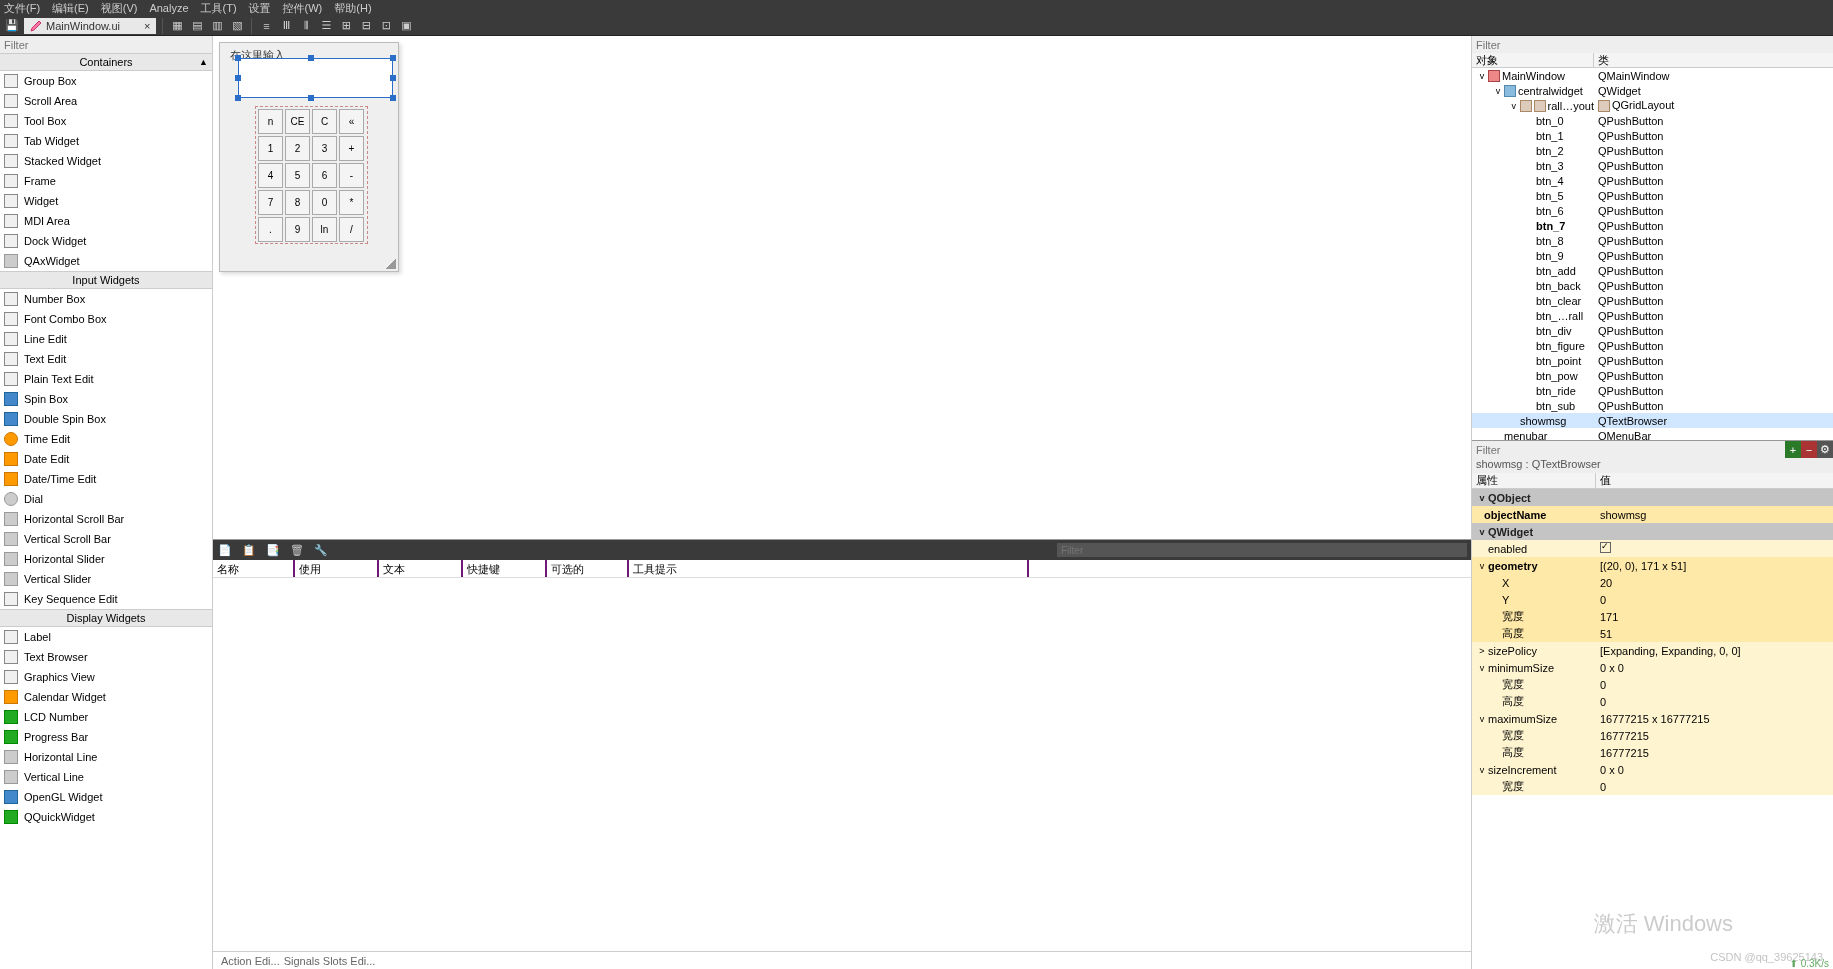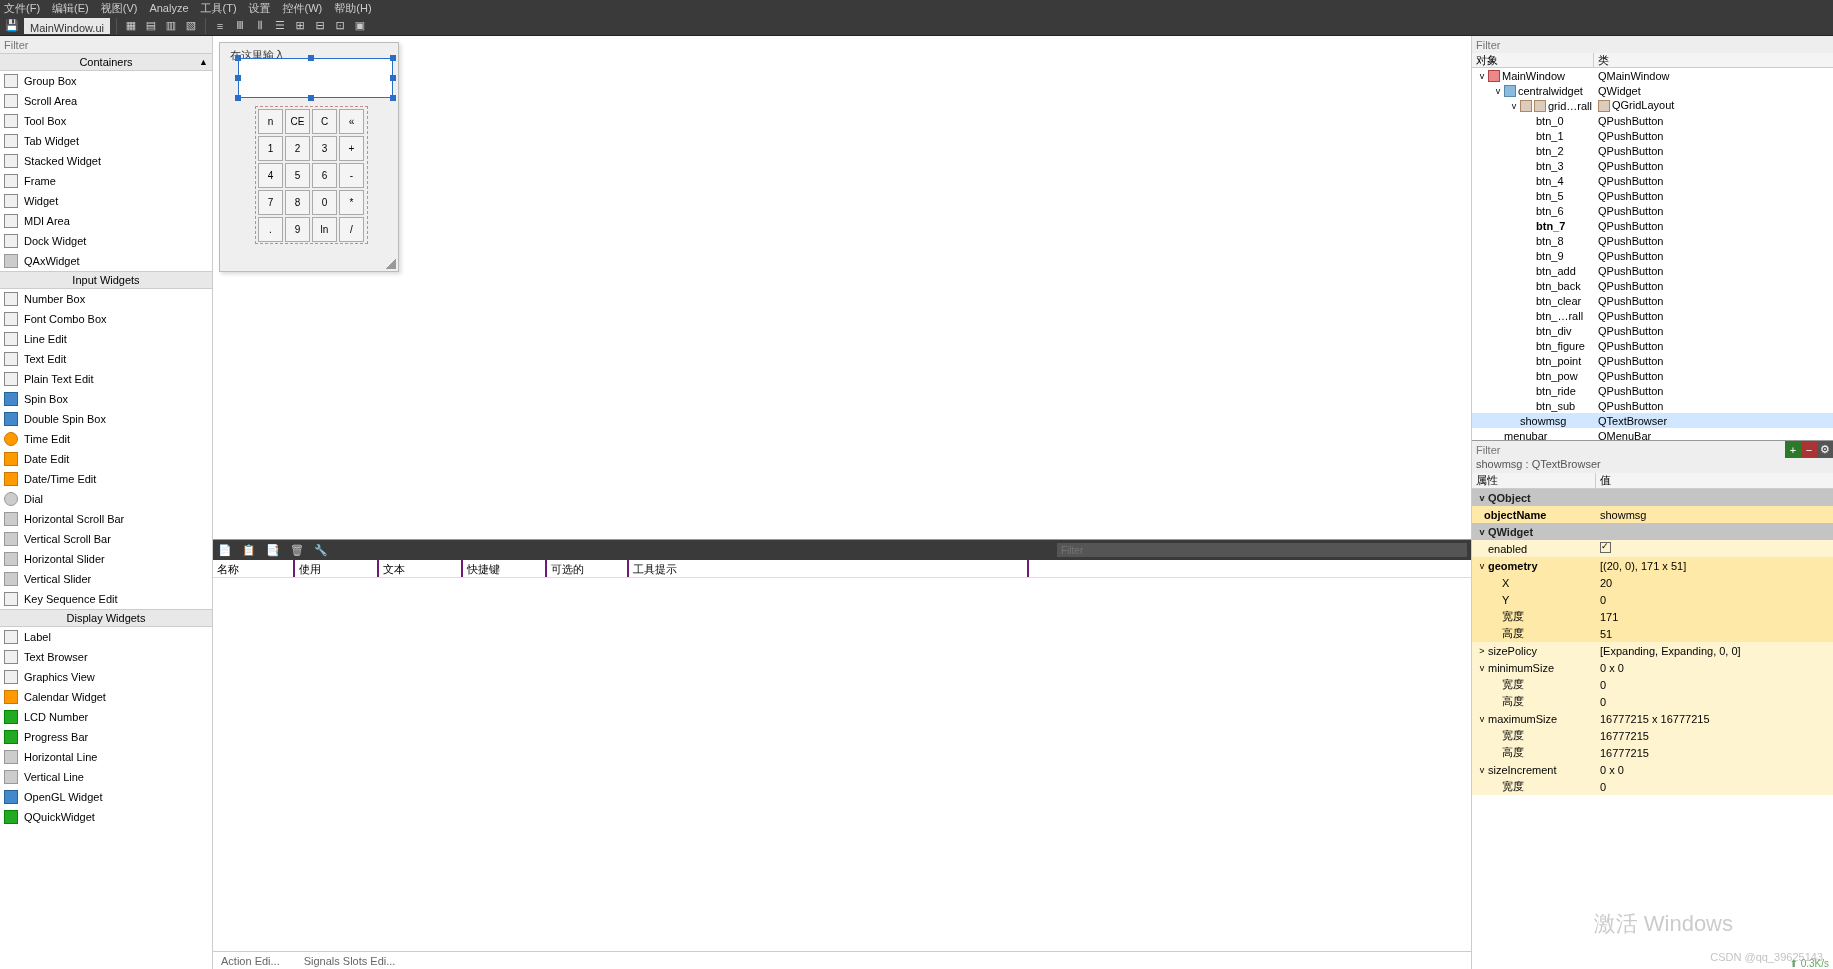--- a/index.html
+++ b/index.html
@@ -6,21 +6,21 @@
 body { background:#fff; width:1833px; height:969px; overflow:hidden; }
 
 
 .menubar { height:16px; background:#3a3a3a; color:#ccc; display:flex; align-items:center; padding:0 4px; gap:12px; }
 .menubar span { cursor:default; }
 
 
 .toolbar { height:20px; background:#3a3a3a; border-bottom:1px solid #222; display:flex; align-items:center; padding:0 4px; gap:4px; }
 .tb-icon { width:16px; height:16px; display:flex; align-items:center; justify-content:center; color:#ccc; }
 .tb-sep { width:1px; height:16px; background:#555; margin:0 2px; }
-.tb-file { background:#e8e8e8; color:#333; height:16px; padding:0 6px; display:flex; align-items:center; gap:4px;flex-direction:column; }
+.tb-file { background:#e8e8e8; color:#333; height:16px; padding:0 6px; display:flex; align-items:center; gap:4px; }
 .tb-file .close { margin-left:20px; cursor:pointer; }
 .pencil-icon { width:12px; height:12px; }
 
 
 .main { display:flex; height:calc(100% - 36px);justify-content:flex-end; }
 
 
 .widgetbox { width:213px; background:#fff; border-right:1px solid #ccc; display:flex; flex-direction:column; overflow:hidden; }
 .filter-input { height:17px; background:#eee; border:none; padding:0 4px; color:#888; }
 .wb-list { flex:1; overflow-y:auto; }
@@ -47,21 +47,21 @@
 .calc-btn { border:1px solid #aaa; background:#f4f4f4; display:flex; align-items:center; justify-content:center; font-size:10px; }
 .form-resize { position:absolute; right:2px; bottom:2px; width:10px; height:10px; background:linear-gradient(135deg,transparent 50%,#999 50%); }
 
 
 .action-editor { height:430px; border-top:1px solid #999; display:flex; flex-direction:column; }
 .ae-toolbar { height:20px; background:#3a3a3a; display:flex; align-items:center; padding:0 4px; gap:8px; }
 .ae-filter { margin-left:auto; width:410px; height:14px; background:#555; border:none; color:#bbb; padding:0 4px; font-size:10px; }
 .ae-header { display:flex; height:18px; border-bottom:1px solid #ddd; background:#fff; }
 .ae-header > div { padding:2px 4px; border-right:2px solid #701a75; }
 .ae-body { flex:1; background:#fff; }
-.ae-footer { height:18px; display:flex; gap:24px; border-top:1px solid #ccc; padding:0 8px; color:#666; align-items:center;margin-top:32px; }
+.ae-footer { height:18px; display:flex; gap:4px; border-top:1px solid #ccc; padding:0 8px; color:#666; align-items:center;margin-top:32px; }
 
 
 .right { width:362px; border-left:1px solid #ccc; display:flex; flex-direction:column; }
 .r-filter { height:17px; background:#eee; border:none; padding:0 4px; color:#888; }
 
 .obj-inspector { flex:0 0 405px; display:flex; flex-direction:column; border-bottom:1px solid #999; overflow:hidden; }
 .obj-header { display:flex; height:15px; background:#f4f4f4; border-bottom:1px solid #ccc; }
 .obj-header > div:first-child { width:122px; padding:0 4px; border-right:1px solid #ccc; }
 .obj-header > div:last-child { flex:1; padding:0 4px; }
 .obj-tree { flex:1; overflow-y:auto; background:#fff; }
@@ -382,21 +382,21 @@
               <span class="tree-ico ico-widget"></span>
               <span>centralwidget</span>
             </div>
             <div class="obj-class">QWidget</div>
           </div>
           <div class="obj-row">
             <div class="obj-name" style="padding-left: 36px;">
               <span class="tree-toggle">v</span>
               <span class="tree-ico ico-layout"></span>
               <span class="tree-ico ico-layout"></span>
-              <span>grid…rall</span>
+              <span>rall…yout</span>
             </div>
             <div class="obj-class"><span class="tree-ico ico-layout" style="vertical-align: middle;"></span>QGridLayout</div>
           </div>
           <div class="obj-row">
             <div class="obj-name" style="padding-left: 52px;">
               <span class="tree-toggle"></span>
               <span>btn_0</span>
             </div>
             <div class="obj-class">QPushButton</div>
           </div>

